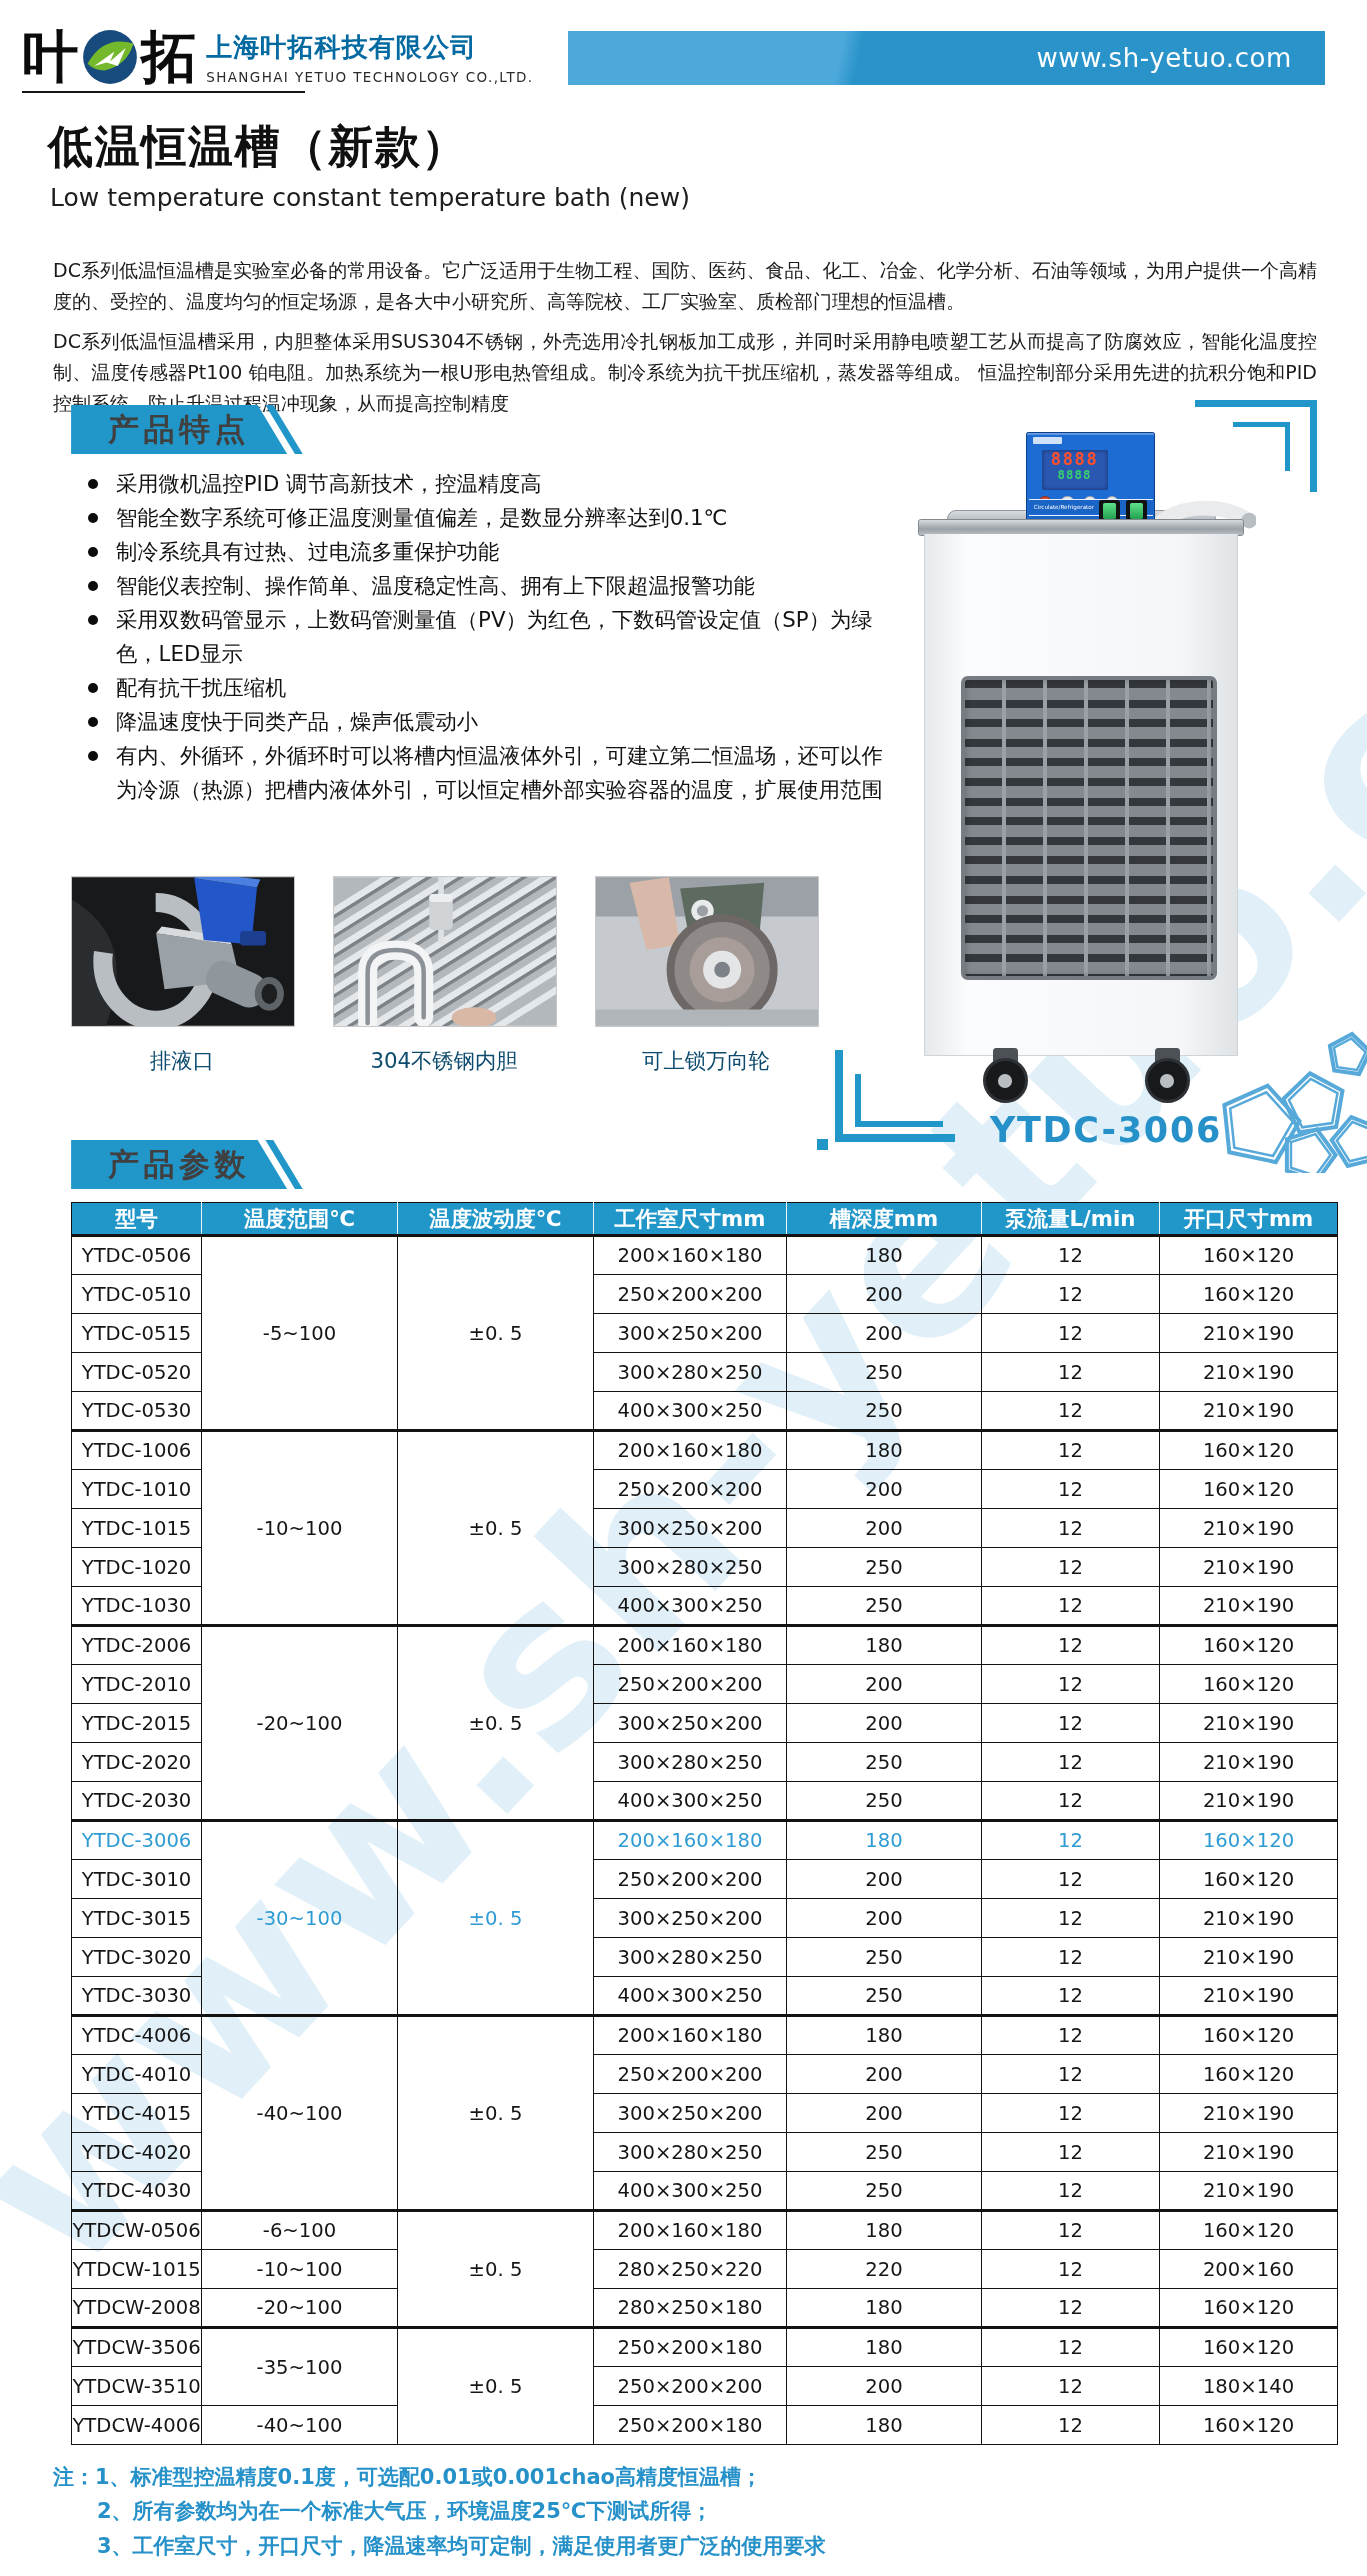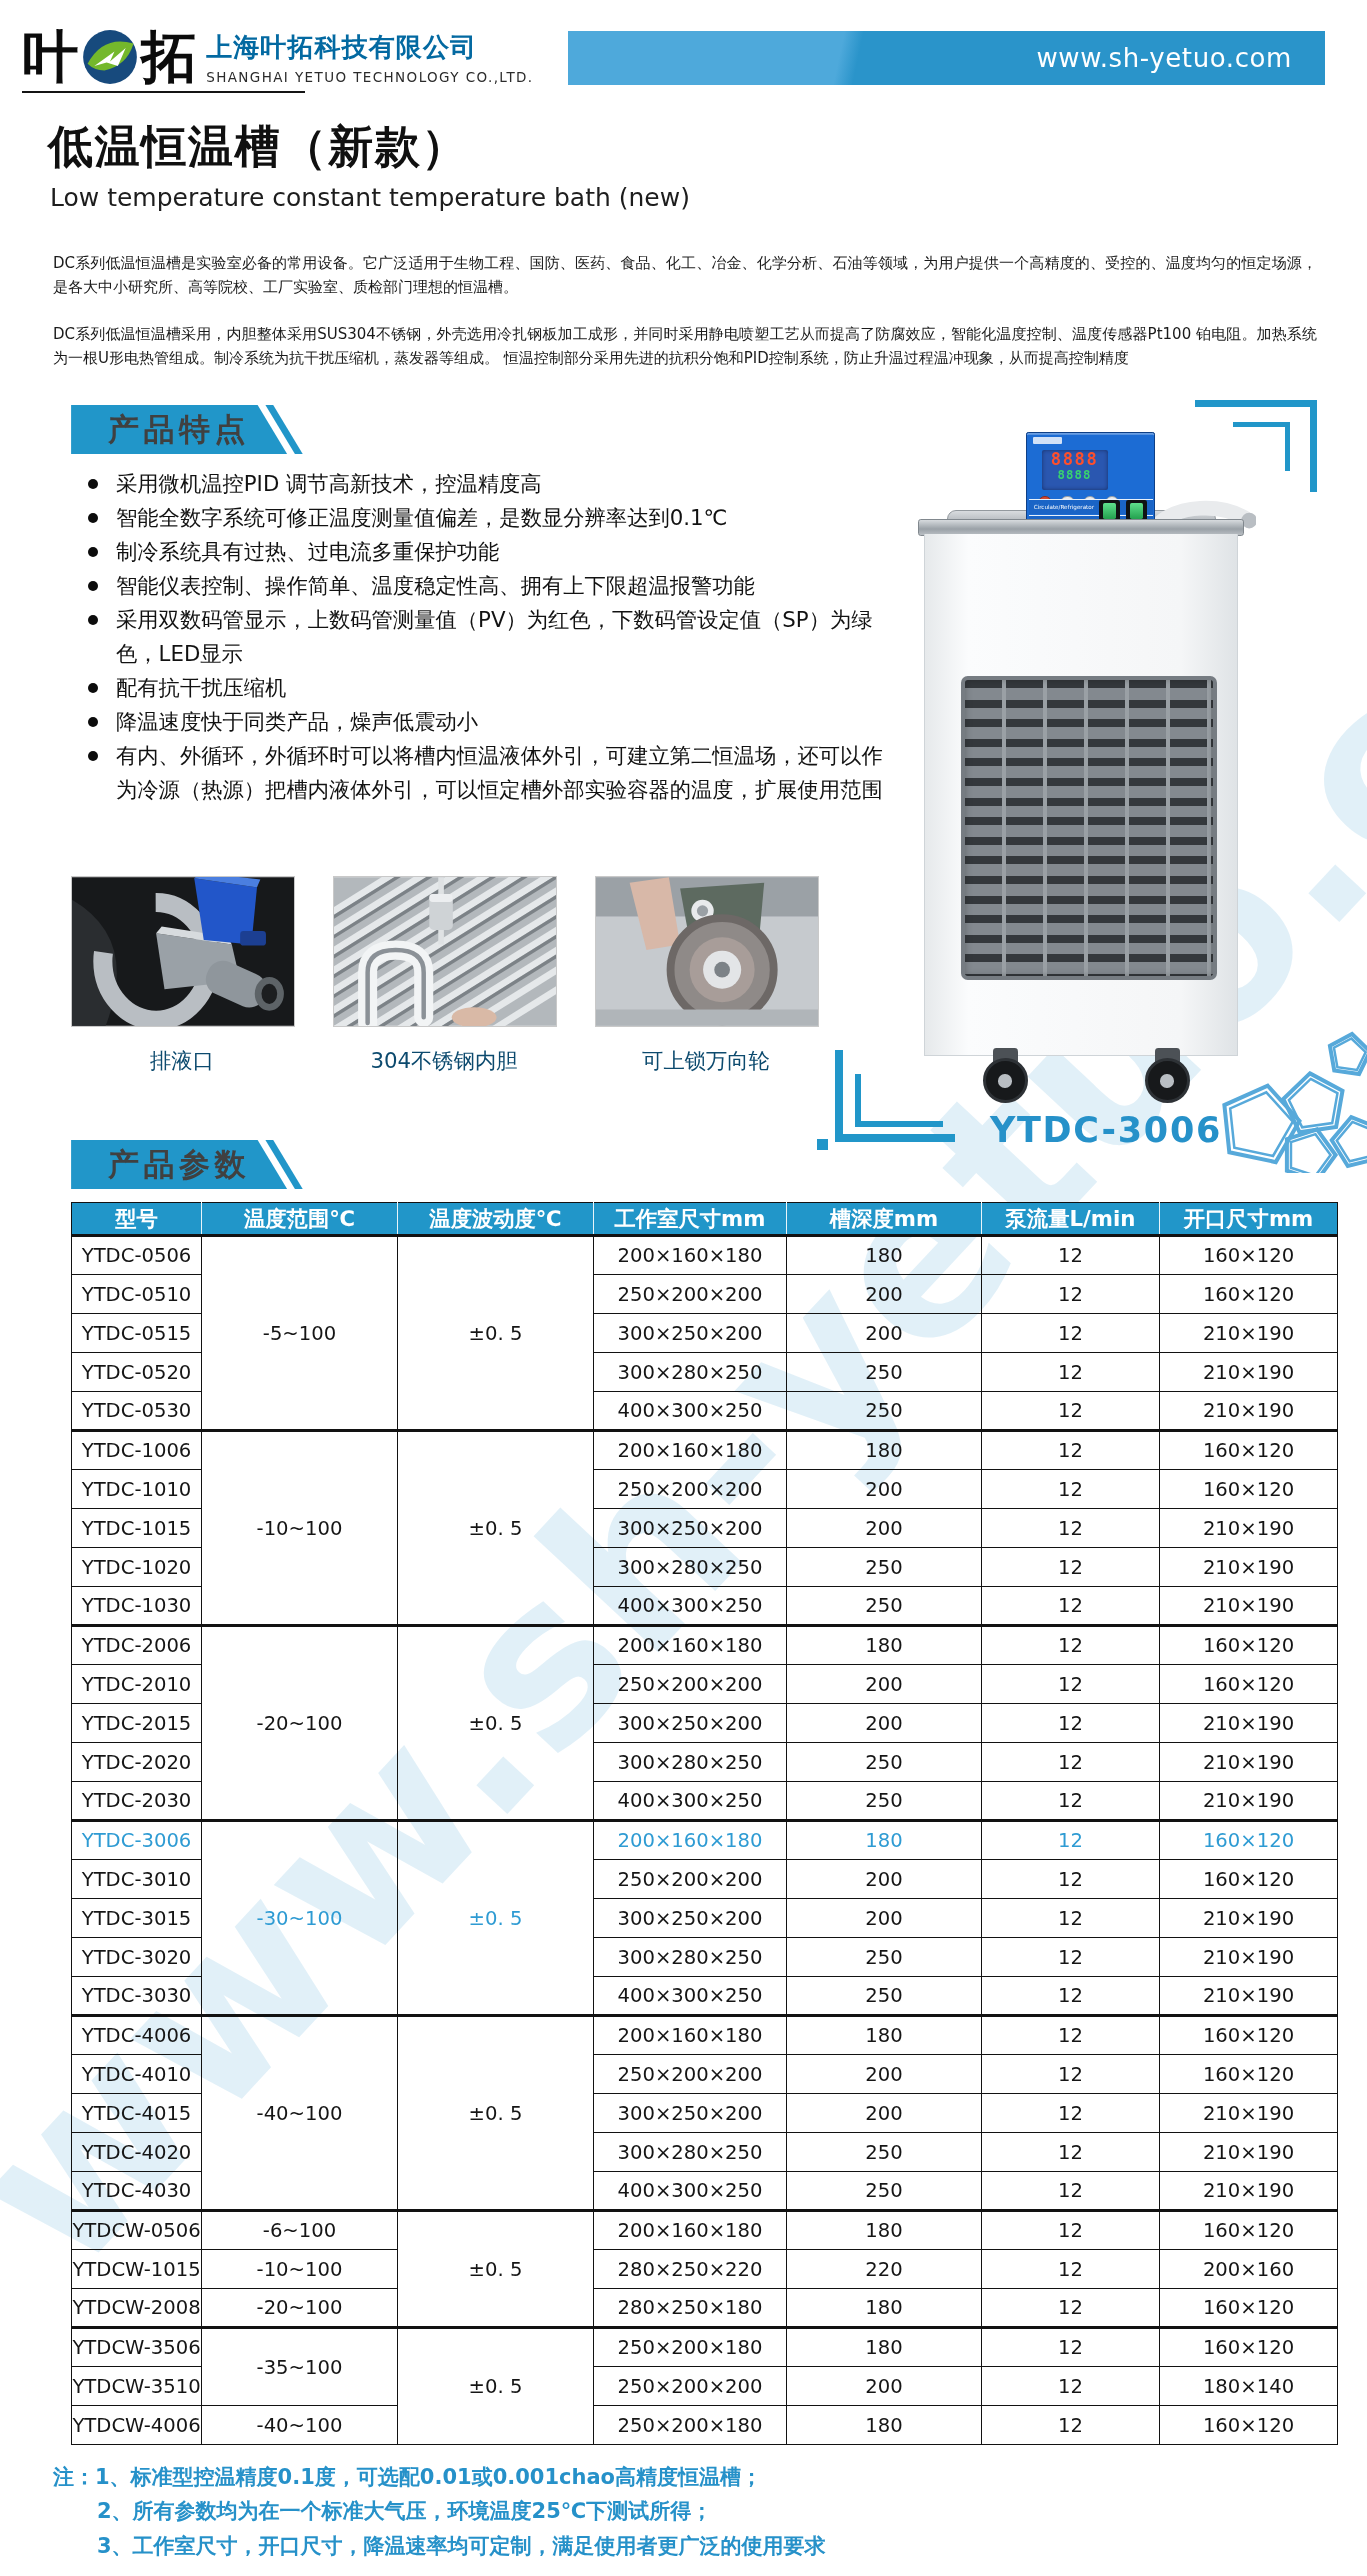--- a/index.html
+++ b/index.html
@@ -28,21 +28,21 @@
   .logo-underline{position:absolute;left:22.4px;top:91px;width:283px;height:2.2px;background:#141414;z-index:2;}
 
   .banner{position:absolute;left:568px;top:31px;width:757px;height:54px;z-index:2;
     background:linear-gradient(102deg,var(--banner-left) 0%,var(--banner-left) 36%,var(--banner-right) 38.5%,var(--banner-right) 100%);
     display:flex;align-items:center;justify-content:flex-end;}
   .banner-url{font-size:26px;color:#ffffff;padding-right:33px;font-weight:500;letter-spacing:0.6px;}
 
   .page-title{position:absolute;left:48px;top:117px;font-size:45px;font-weight:900;color:#101010;letter-spacing:1.7px;z-index:2;}
   .page-subtitle{position:absolute;left:50px;top:183px;font-size:25px;color:#1d1d1d;z-index:2;}
 
-  .intro-p{position:absolute;left:53px;width:1264px;font-size:15px;line-height:1.62;color:#1a1a1a;z-index:2;text-align:justify;}
+  .intro-p{position:absolute;left:53px;width:1264px;font-size:19px;line-height:1.62;color:#1a1a1a;z-index:2;text-align:justify;}
   #intro-p1{top:236px;}
   #intro-p2{top:307px;}
 
   
   .badge{position:absolute;left:70px;width:314px;height:49px;z-index:2;}
   .badge svg{position:absolute;left:0;top:0;}
   .badge-label{position:absolute;left:0;top:0;width:218px;height:49px;display:flex;align-items:center;justify-content:center;
     font-size:31px;font-weight:800;color:#404040;letter-spacing:4.5px;}
   #features-badge{top:405px;}
   #params-badge{top:1140px;}

